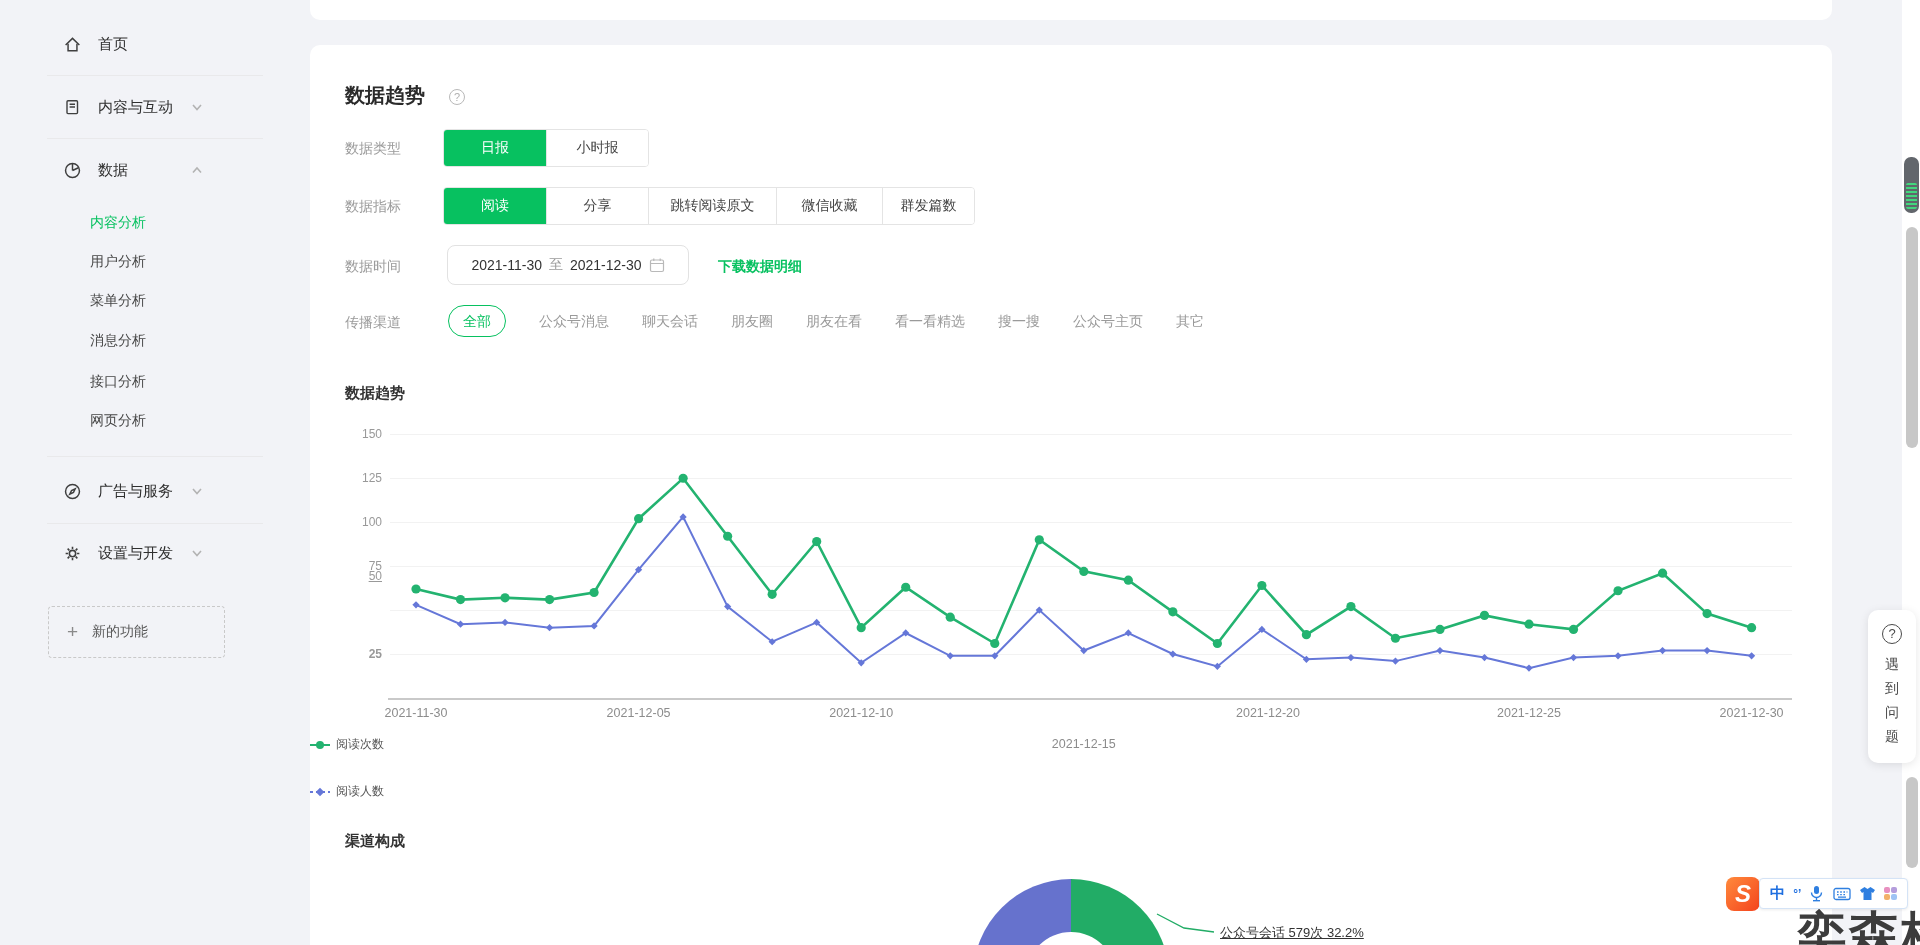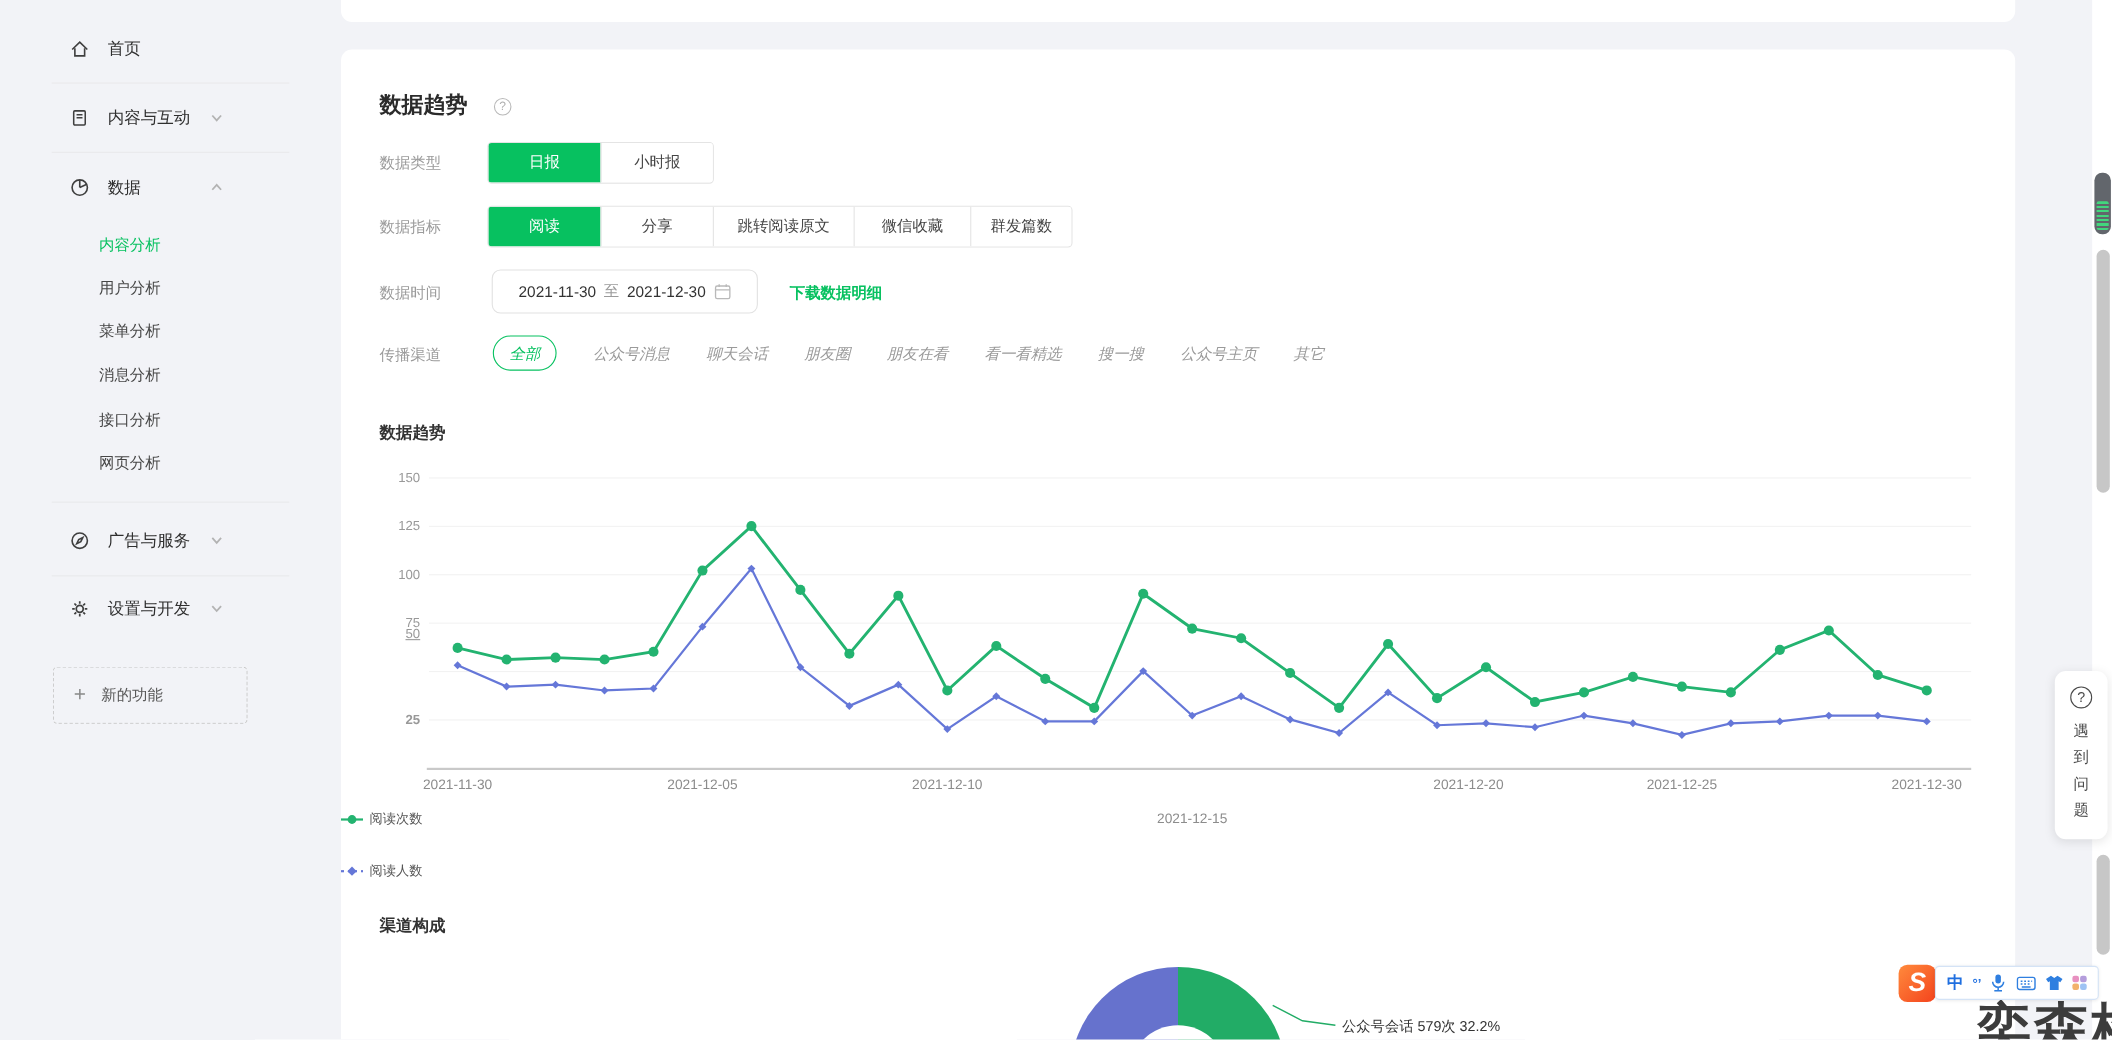--- a/index.html
+++ b/index.html
@@ -31,40 +31,40 @@
   .seg { position:absolute; left:443px; display:flex; height:38px; border:1px solid #e4e4e4; border-radius:4px; overflow:hidden; background:#fff; }
   .seg .opt { height:100%; display:flex; align-items:center; justify-content:center; font-size:14px; color:#454545; border-left:1px solid #e4e4e4; cursor:pointer; background:#fff; }
   .seg .opt:first-child { border-left:none; }
   .seg .opt.active { background:#07c160; color:#fff; }
 
   .date-box { position:absolute; left:447px; top:245px; width:242px; height:40px; border:1px solid #e2e2e2; border-radius:8px; display:flex; align-items:center; justify-content:center; gap:7px; font-size:14px; color:#333; cursor:pointer; background:#fff; }
   .date-box .sep { color:#9a9a9a; }
   .dl-link { position:absolute; left:718px; top:258px; font-size:14px; color:#07c160; cursor:pointer;font-weight:bold; }
 
   .channels { position:absolute; left:448px; top:305px; display:flex; align-items:center; gap:33px; }
-  .chan { font-size:14px; color:#9a9a9a; line-height:32px; cursor:pointer; white-space:nowrap;font-style:italic; }
+  .chan { font-size:14px; color:#9a9a9a; line-height:32px; cursor:pointer; white-space:nowrap; }
   .chan.pill { border:1px solid #07c160; color:#07c160; border-radius:17px; padding:0 14px; height:32px; line-height:30px; }
 
   .section-title { position:absolute; left:345px; font-size:15px; font-weight:bold; color:#333; }
 
   .gridline { position:absolute; height:1px; background:#f2f2f2; left:390px; width:1402px; }
   .ytick { position:absolute; left:322px; width:60px; text-align:right; font-size:12px; color:#999; }
   .xaxis { position:absolute; left:388px; top:698px; width:1404px; height:2px; background:#c9c9c9; }
   .xtick { position:absolute; width:120px; text-align:center; top:706px; font-size:12.5px; color:#8c8c8c; }
 
   .legend { position:absolute; left:310px; top:736px; width:1522px; display:flex; justify-content:center; gap:30px;flex-direction:column; }
   .leg-item { display:flex; align-items:center; gap:6px; font-size:12px; color:#555; cursor:pointer; }
   .leg-mark { position:relative; width:20px; height:10px; }
   .leg-line { position:absolute; top:4px; left:0; width:20px; height:2px; }
   .leg-dot  { position:absolute; top:1px; left:6px; width:8px; height:8px; border-radius:50%; }
   .leg-dia  { position:absolute; top:2px; left:7px; width:6px; height:6px; transform:rotate(45deg); }
 
   .donut { position:absolute; left:973px; top:879px; width:196px; height:196px; border-radius:50%; }
   .donut-hole { position:absolute; left:1026px; top:932px; width:90px; height:90px; border-radius:50%; background:#fff; }
-  .donut-callout { position:absolute; left:1220px; top:924px; font-size:13px; color:#333; white-space:nowrap; }
+  .donut-callout { position:absolute; left:1220px; top:924px; font-size:13px; color:#333; white-space:nowrap;text-decoration:underline; }
 
   
   .scroll-gutter { position:absolute; left:1902px; top:0; width:18px; height:945px; background:#fff; z-index:30; }
   .scroll-marker { position:absolute; left:1904px; top:157px; width:15px; height:56px; background:#62666c; border-radius:7px; z-index:31; }
   .scroll-marker .stripes { position:absolute; left:2px; right:2px; bottom:4px; height:26px; background:repeating-linear-gradient(to bottom,#42d77d 0 2px,transparent 2px 4px); border-radius:2px; }
   .scroll-thumb { position:absolute; left:1906px; width:12px; background:#c7c7c7; border-radius:6px; z-index:31; }
 
   .help-widget { position:absolute; left:1868px; top:610px; width:48px; height:153px; background:#fff; border-radius:10px; box-shadow:0 2px 10px rgba(0,0,0,.10); z-index:40; display:flex; flex-direction:column; align-items:center; padding-top:14px; cursor:pointer; }
   .help-widget .q { width:20px; height:20px; border:1.4px solid #4a4a4a; border-radius:50%; font-size:13px; line-height:18px; text-align:center; color:#4a4a4a; margin-bottom:8px; }
   .help-widget .ch { font-size:14px; color:#4a4a4a; line-height:24px; }
@@ -287,21 +287,21 @@
     <path d="M 1288.0400000000002 250.208 L 1291.64 253.808 L 1288.0400000000002 257.408 L 1284.4400000000003 253.808 Z" fill="#6577d8"></path>
     <path d="M 1332.5600000000002 244.934 L 1336.16 248.534 L 1332.5600000000002 252.134 L 1328.9600000000003 248.534 Z" fill="#6577d8"></path>
     <path d="M 1377.0800000000002 244.934 L 1380.68 248.534 L 1377.0800000000002 252.134 L 1373.4800000000002 248.534 Z" fill="#6577d8"></path>
     <path d="M 1421.6000000000001 250.208 L 1425.2 253.808 L 1421.6000000000001 257.408 L 1418.0000000000002 253.808 Z" fill="#6577d8"></path>
   </svg>
 <div id="chart-xticks">
     <div class="xtick" style="left: 356px;">2021-11-30</div>
     <div class="xtick" style="left: 578.6px;">2021-12-05</div>
     <div class="xtick" style="left: 801.2px;">2021-12-10</div>
     <div class="xtick" style="left: 1023.8px; margin-top: 31px;">2021-12-15</div>
-    <div class="xtick" style="left: 1275px;">2021-12-20</div>
+    <div class="xtick" style="left: 1208px;">2021-12-20</div>
     <div class="xtick" style="left: 1469px;">2021-12-25</div>
     <div class="xtick" style="left: 1691.6px;">2021-12-30</div>
   </div>
 
 <div class="legend">
   <div class="leg-item">
     <span class="leg-mark">
         <span class="leg-line" id="leg-line-0" style="background: rgb(35, 179, 112);"></span>
         <span class="leg-dot" id="leg-dot-0" style="background: rgb(35, 179, 112);"></span>
       </span>

